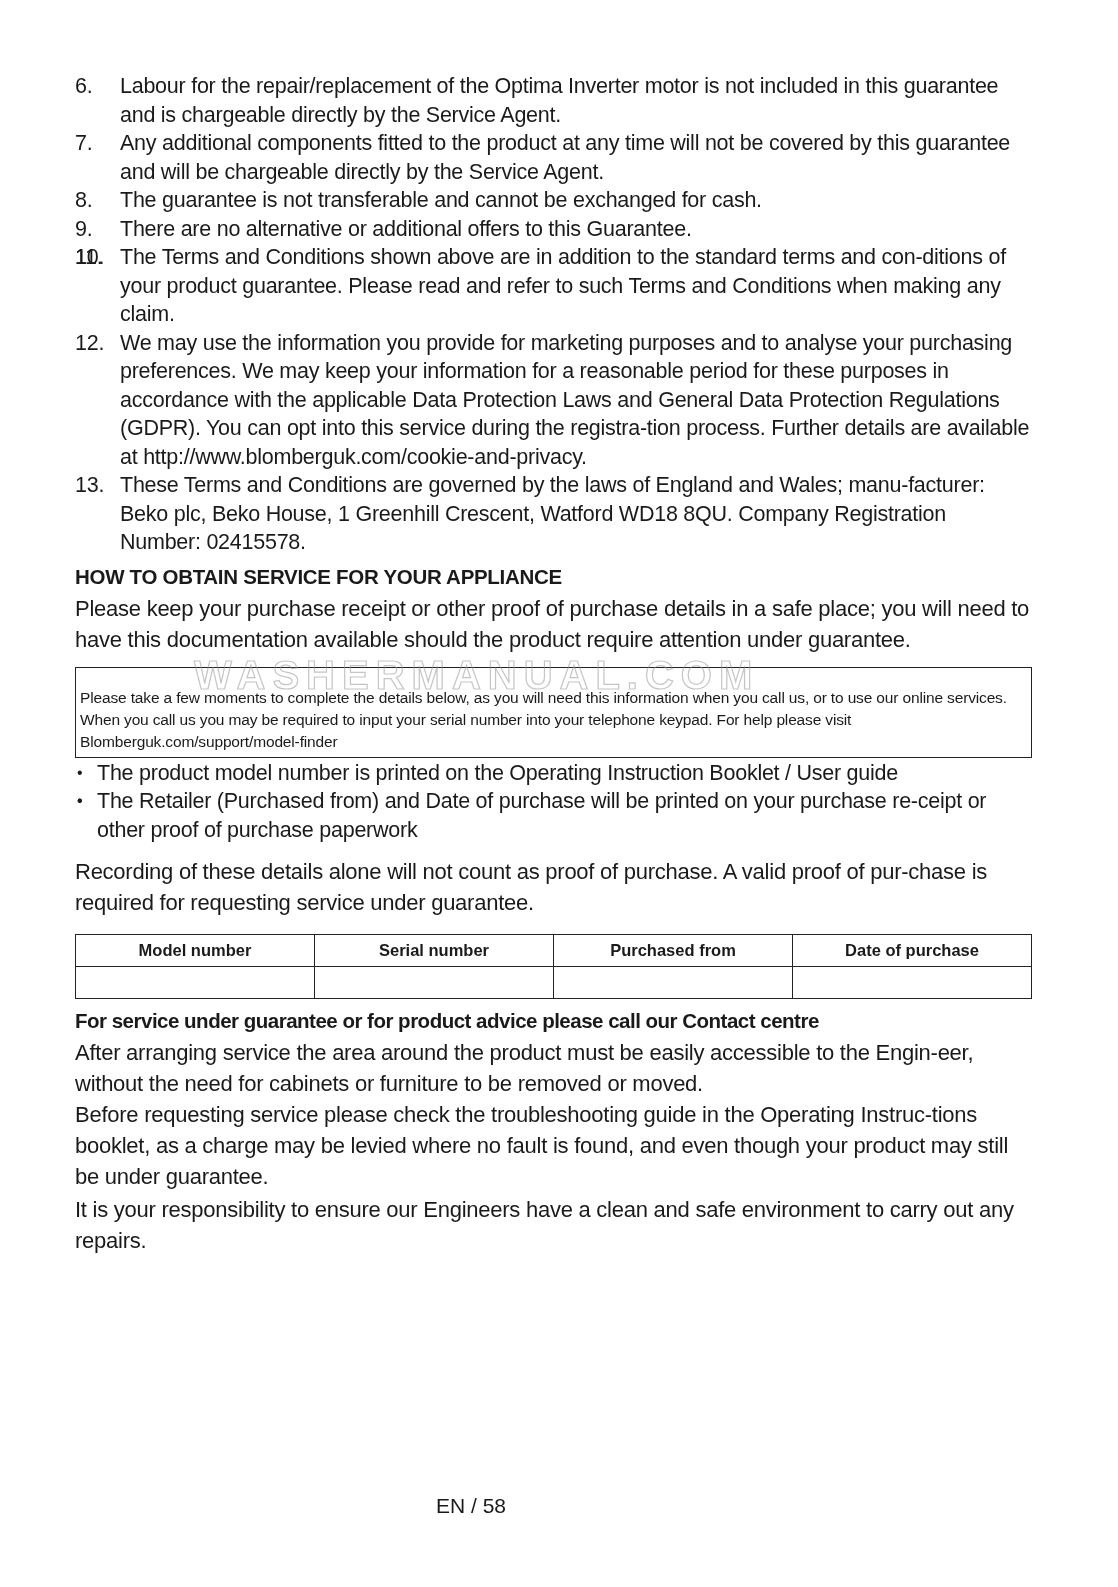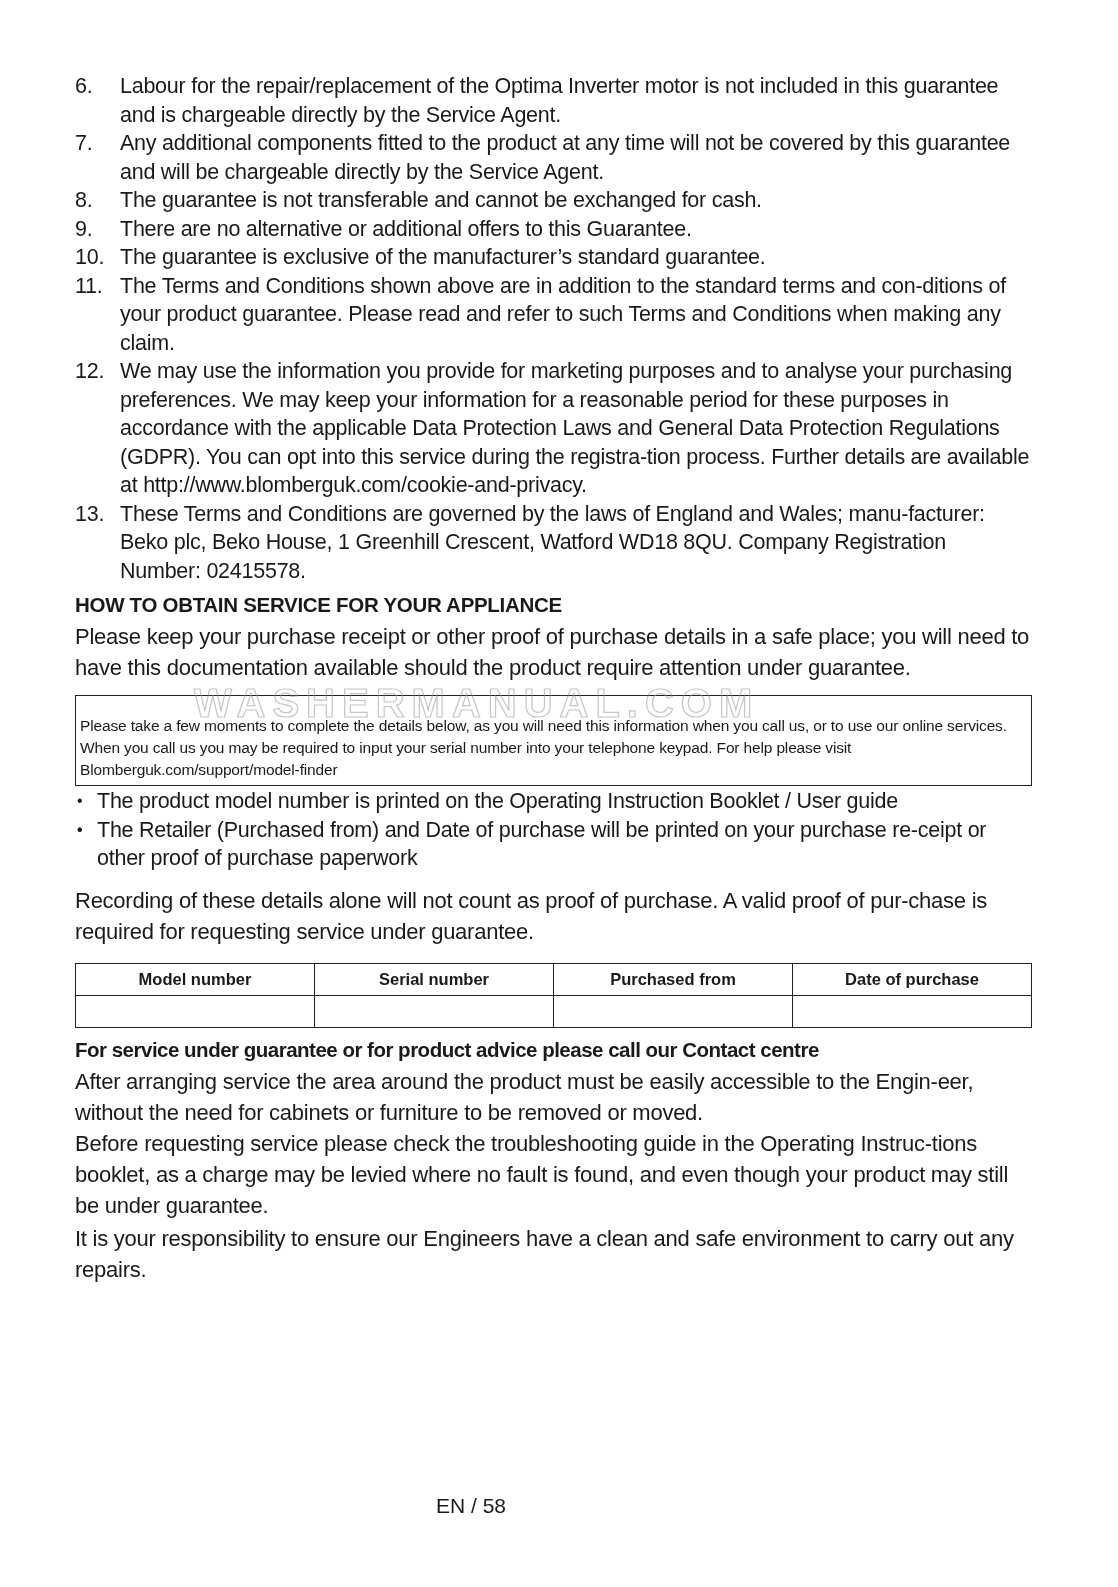--- a/index.html
+++ b/index.html
@@ -25,21 +25,21 @@
 </style>
 </head>
 <body>
 
 <div class="page">
   <ol class="olist">
     <li><span class="num">6.</span><span>Labour for the repair/replacement of the Optima Inverter motor is not included in this guarantee and is chargeable directly by the Service Agent.</span></li>
     <li><span class="num">7.</span><span>Any additional components fitted to the product at any time will not be covered by this guarantee and will be chargeable directly by the Service Agent.</span></li>
     <li><span class="num">8.</span><span>The guarantee is not transferable and cannot be exchanged for cash.</span></li>
     <li><span class="num">9.</span><span>There are no alternative or additional offers to this Guarantee.</span></li>
-    <li><span class="num">10.</span><span>The guarantee is exclusive of the manufacturer’s standard guarantee.</span></li>
+    <li><span class="num">10.</span></li>
     <li><span class="num">11.</span><span>The Terms and Conditions shown above are in addition to the standard terms and con-ditions of your product guarantee. Please read and refer to such Terms and Conditions when making any claim.</span></li>
     <li><span class="num">12.</span><span>We may use the information you provide for marketing purposes and to analyse your purchasing preferences. We may keep your information for a reasonable period for these purposes in accordance with the applicable Data Protection Laws and General Data Protection Regulations (GDPR). You can opt into this service during the registra-tion process. Further details are available at http://www.blomberguk.com/cookie-and-privacy.</span></li>
     <li><span class="num">13.</span><span>These Terms and Conditions are governed by the laws of England and Wales; manu-facturer: Beko plc, Beko House, 1 Greenhill Crescent, Watford WD18 8QU. Company Registration Number: 02415578.</span></li>
   </ol>
 
   <h2 class="sec">HOW TO OBTAIN SERVICE FOR YOUR APPLIANCE</h2>
   <p class="body">Please keep your purchase receipt or other proof of purchase details in a safe place; you will need to have this documentation available should the product require attention under guarantee.</p>
 
   <div class="notebox" style="margin-top:12px;">
     <span class="watermark">WASHERMANUAL.COM</span>

